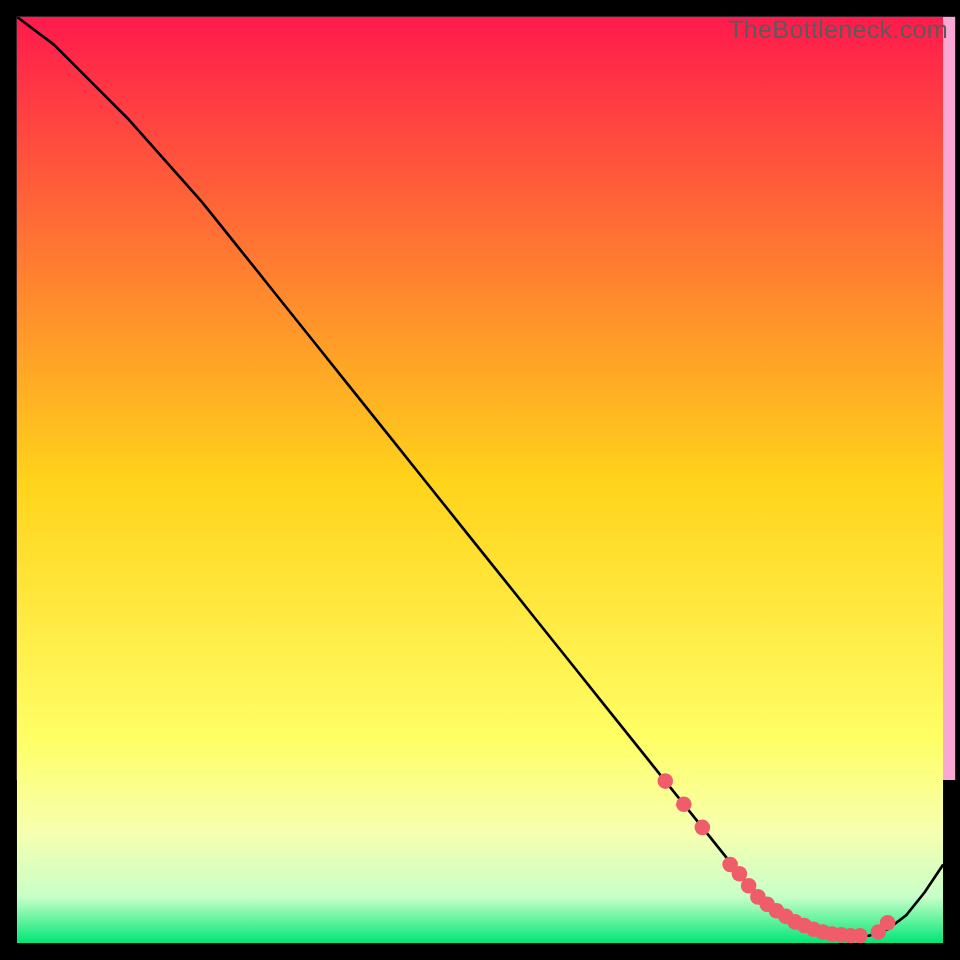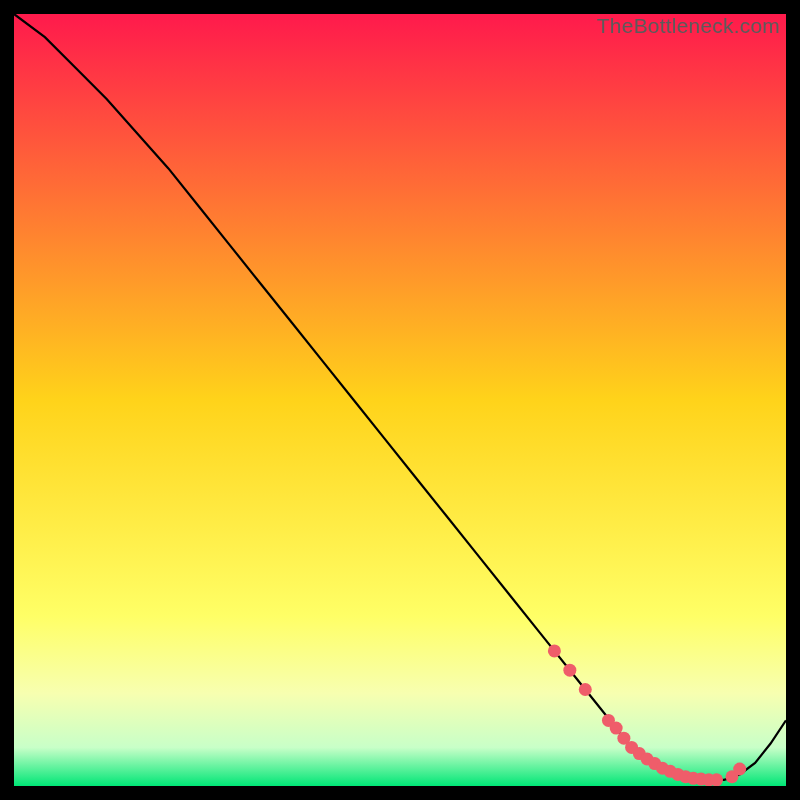--- a/index.html
+++ b/index.html
@@ -11,20 +11,21 @@
     overflow: hidden;
     font-family: Arial, Helvetica, sans-serif;
   }
   .frame {
     position: absolute;
     left: 14px;
     top: 14px;
     width: 772px;
     height: 636px;
     background: #f9a8d4;
+    padding-left: 10px;
   }
   .plot {
     position: absolute;
     left: 0;
     top: 0;
     width: 772px;
     height: 772px;
   }
   .watermark {
     position: absolute;

